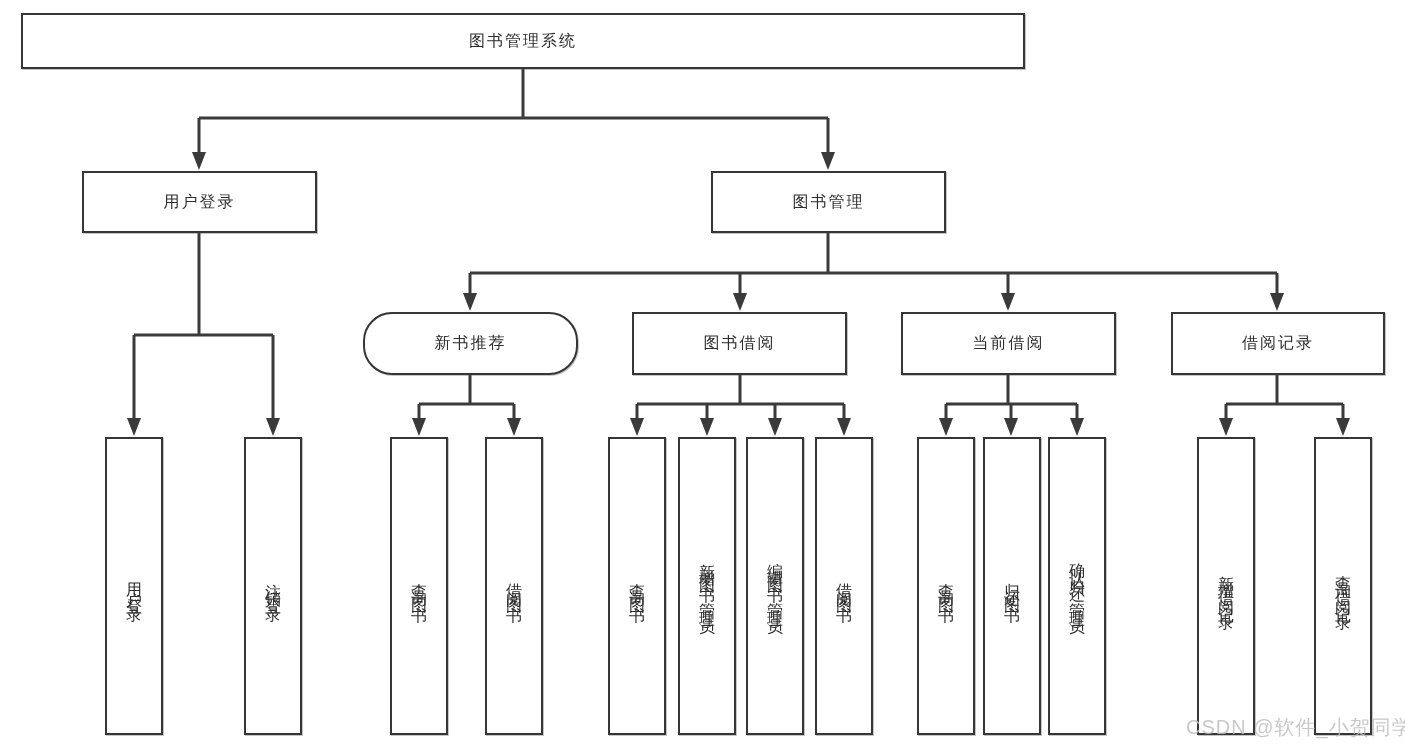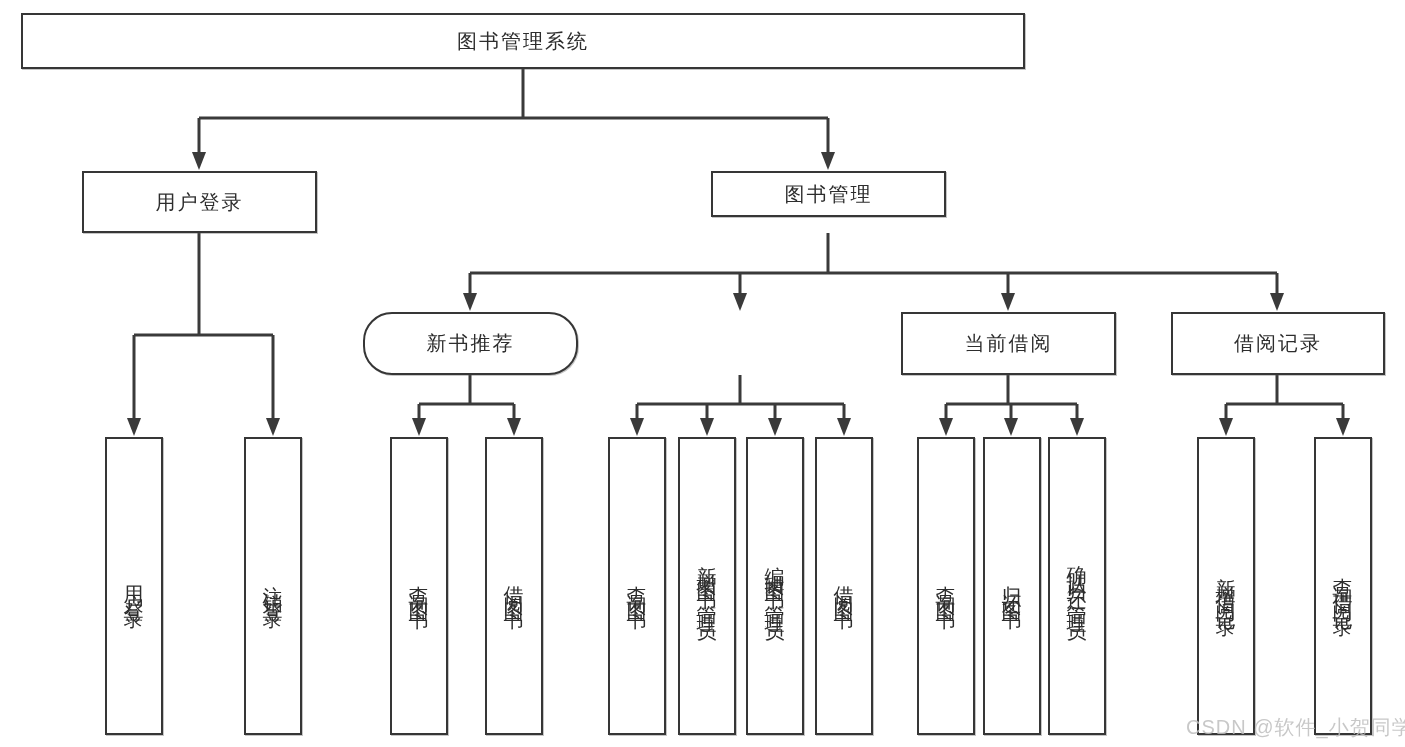--- a/index.html
+++ b/index.html
@@ -16,21 +16,21 @@
     left: 0; top: 0;
     width: 1405px; height: 747px;
   }
   .box {
     position: absolute;
     box-sizing: border-box;
     background: #ffffff;
     border: 2px solid #363636;
     box-shadow: 1px 1px 0 rgba(90,90,90,0.35);
     color: #2d2d2d;
-    font-size: 20px;
+    font-size: 16px;
   }
   .hbox {
     display: flex;
     align-items: center;
     justify-content: center;
     letter-spacing: 2px;
   }
   .vbox {
     width: 58px;
     top: 437px;
@@ -97,23 +97,24 @@
       <polygon points="1011,436 1004,418 1018,418"></polygon>
       <polygon points="1077,436 1070,418 1084,418"></polygon>
       <polygon points="1226,436 1219,418 1233,418"></polygon>
       <polygon points="1343,436 1336,418 1350,418"></polygon>
     </g>
   </svg>
 
   <div class="box hbox" style="left:21px; top:13px; width:1004px; height:56px;">图书管理系统</div>
 
   <div class="box hbox" style="left:82px; top:171px; width:235px; height:62px;">用户登录</div>
-  <div class="box hbox" style="left:711px; top:171px; width:235px; height:46px;">图书管理</div>
+  <div class="box hbox" style="left:711px; top:171px; width:235px; height:62px;">图书管理</div>
 
   <div class="box hbox" style="left:363px; top:312px; width:215px; height:63px;border-radius:29px;">新书推荐</div>
+  <div class="box hbox" style="left:632px; top:312px; width:215px; height:63px;">图书借阅</div>
   <div class="box hbox" style="left:901px; top:312px; width:215px; height:63px;text-align:center;">当前借阅</div>
   <div class="box hbox" style="left:1171px; top:312px; width:214px; height:63px;">借阅记录</div>
 
   <div class="box vbox" style="left:105px;">用户登录</div>
   <div class="box vbox" style="left:244px;">注销登录</div>
 
   <div class="box vbox" style="left:390px;">查询图书</div>
   <div class="box vbox" style="left:485px;">借阅图书</div>
 
   <div class="box vbox" style="left:608px;">查询图书</div>

